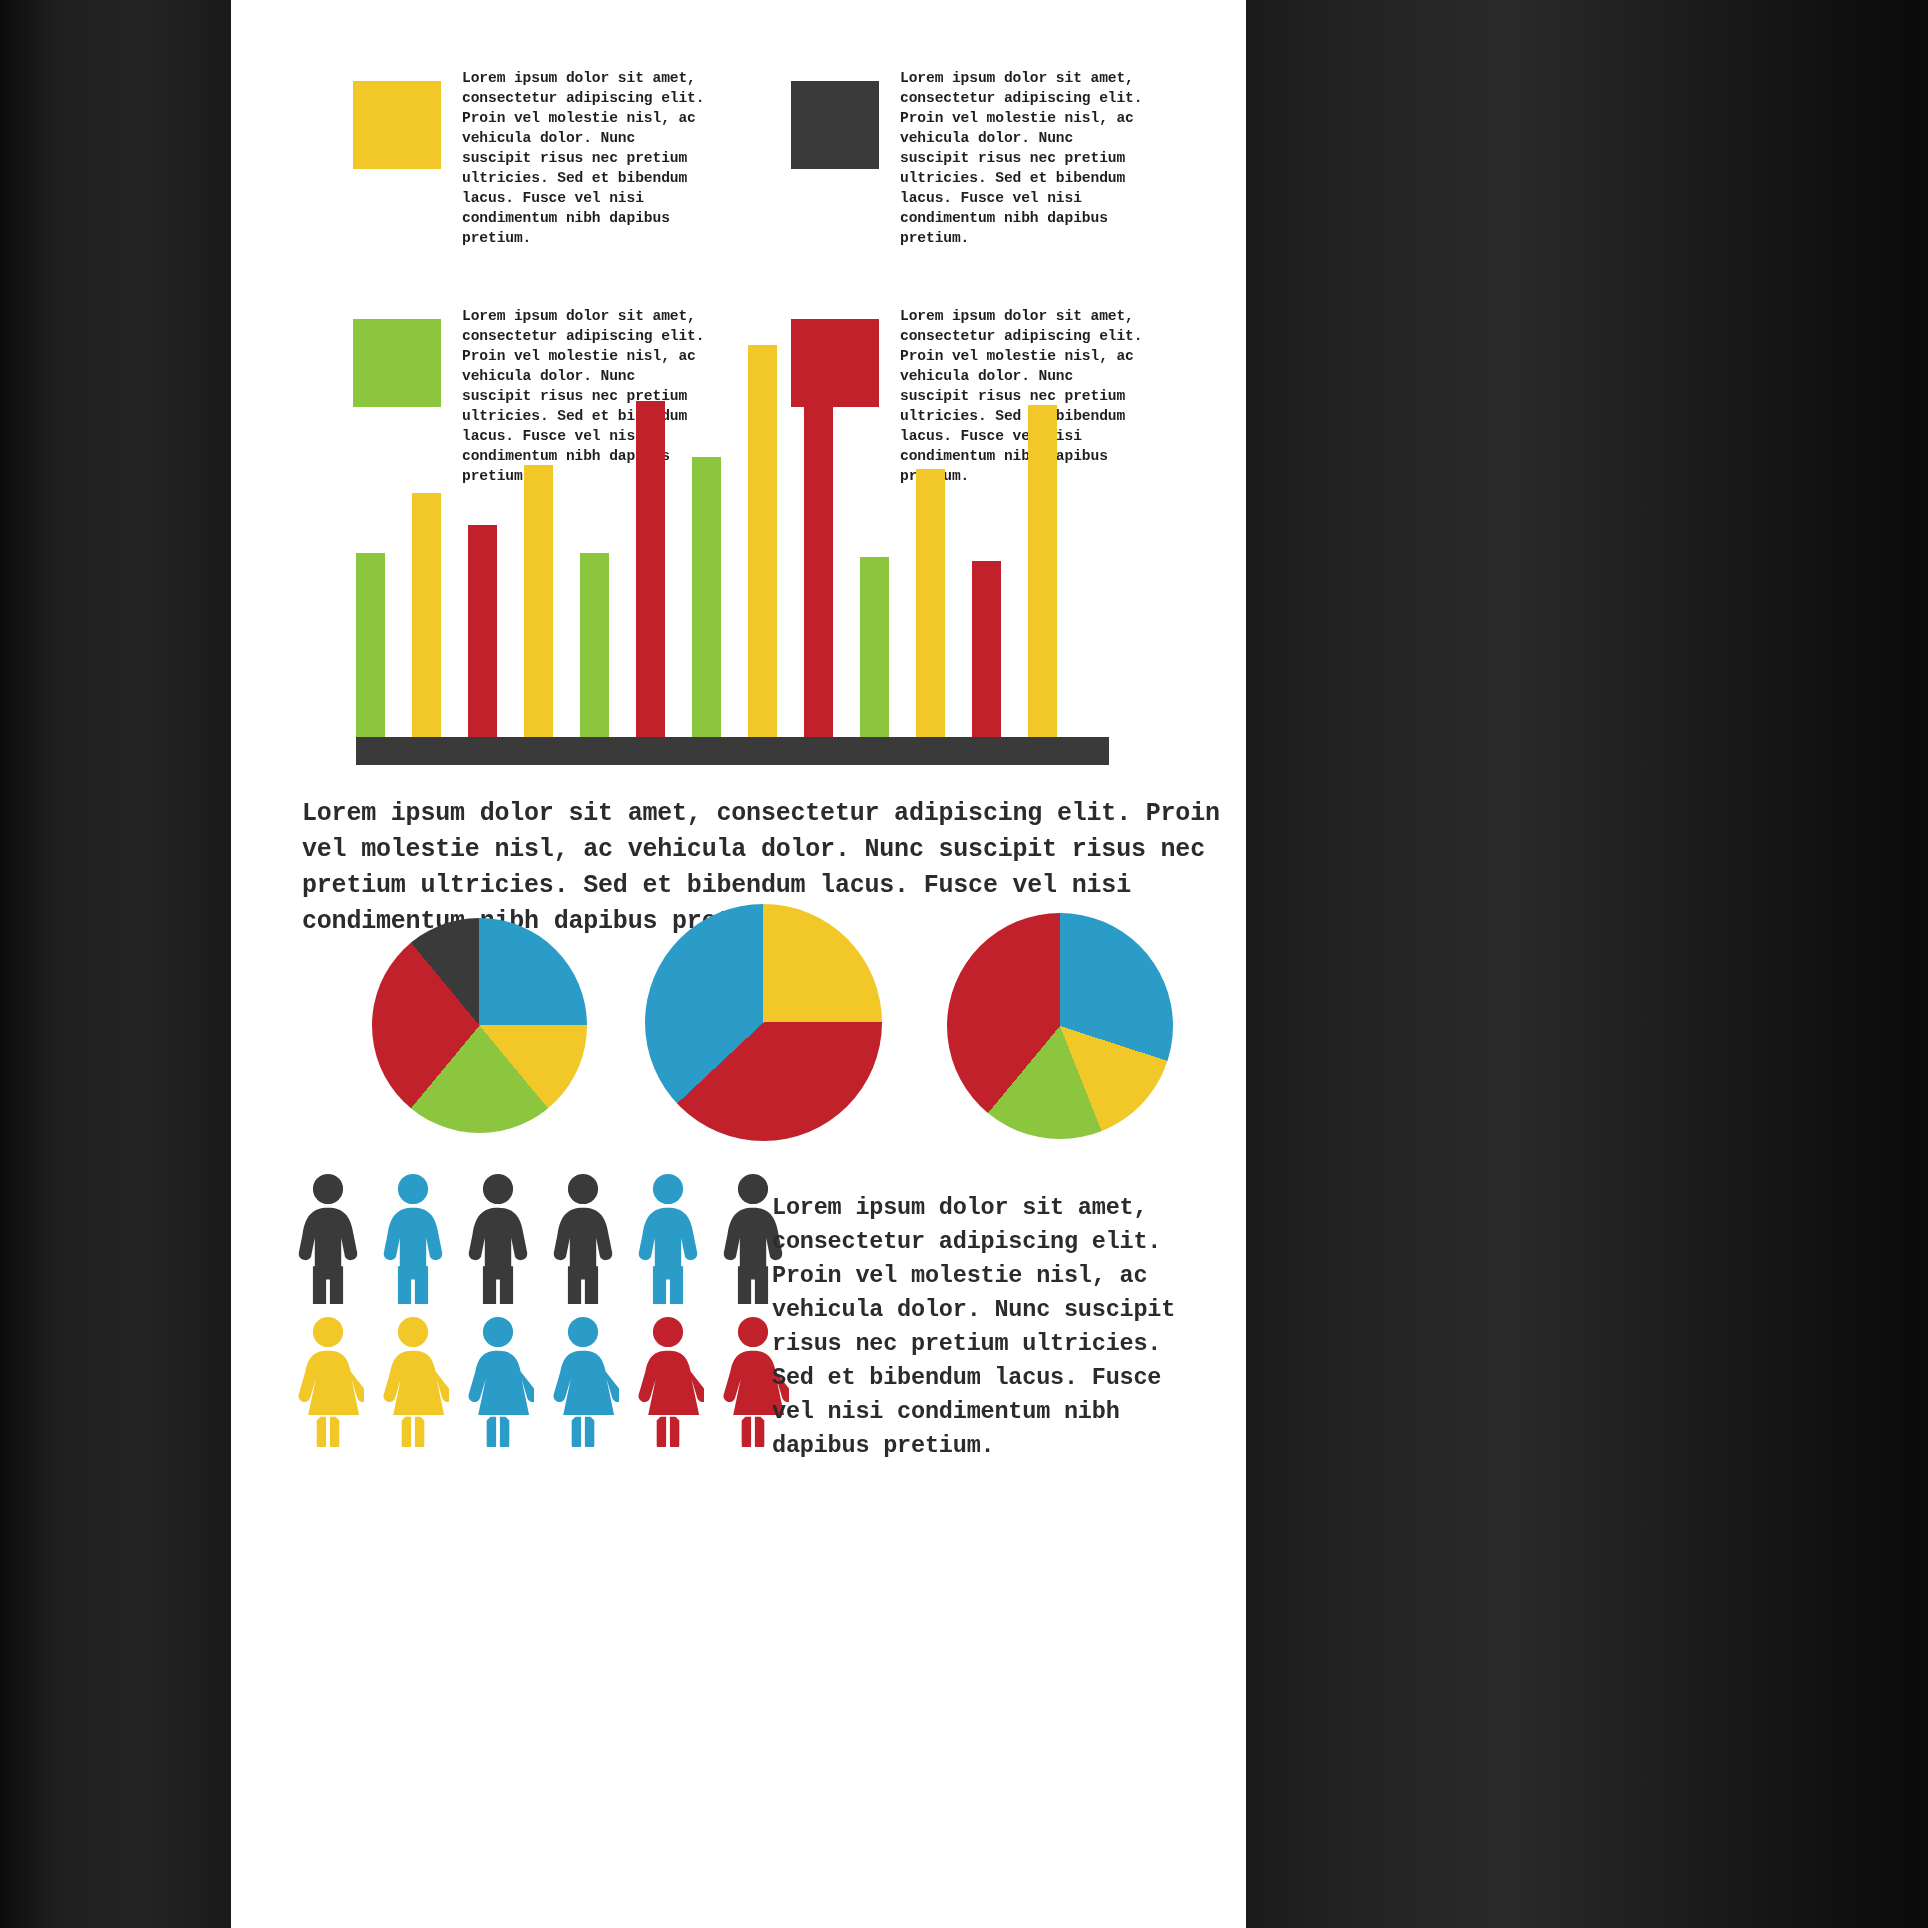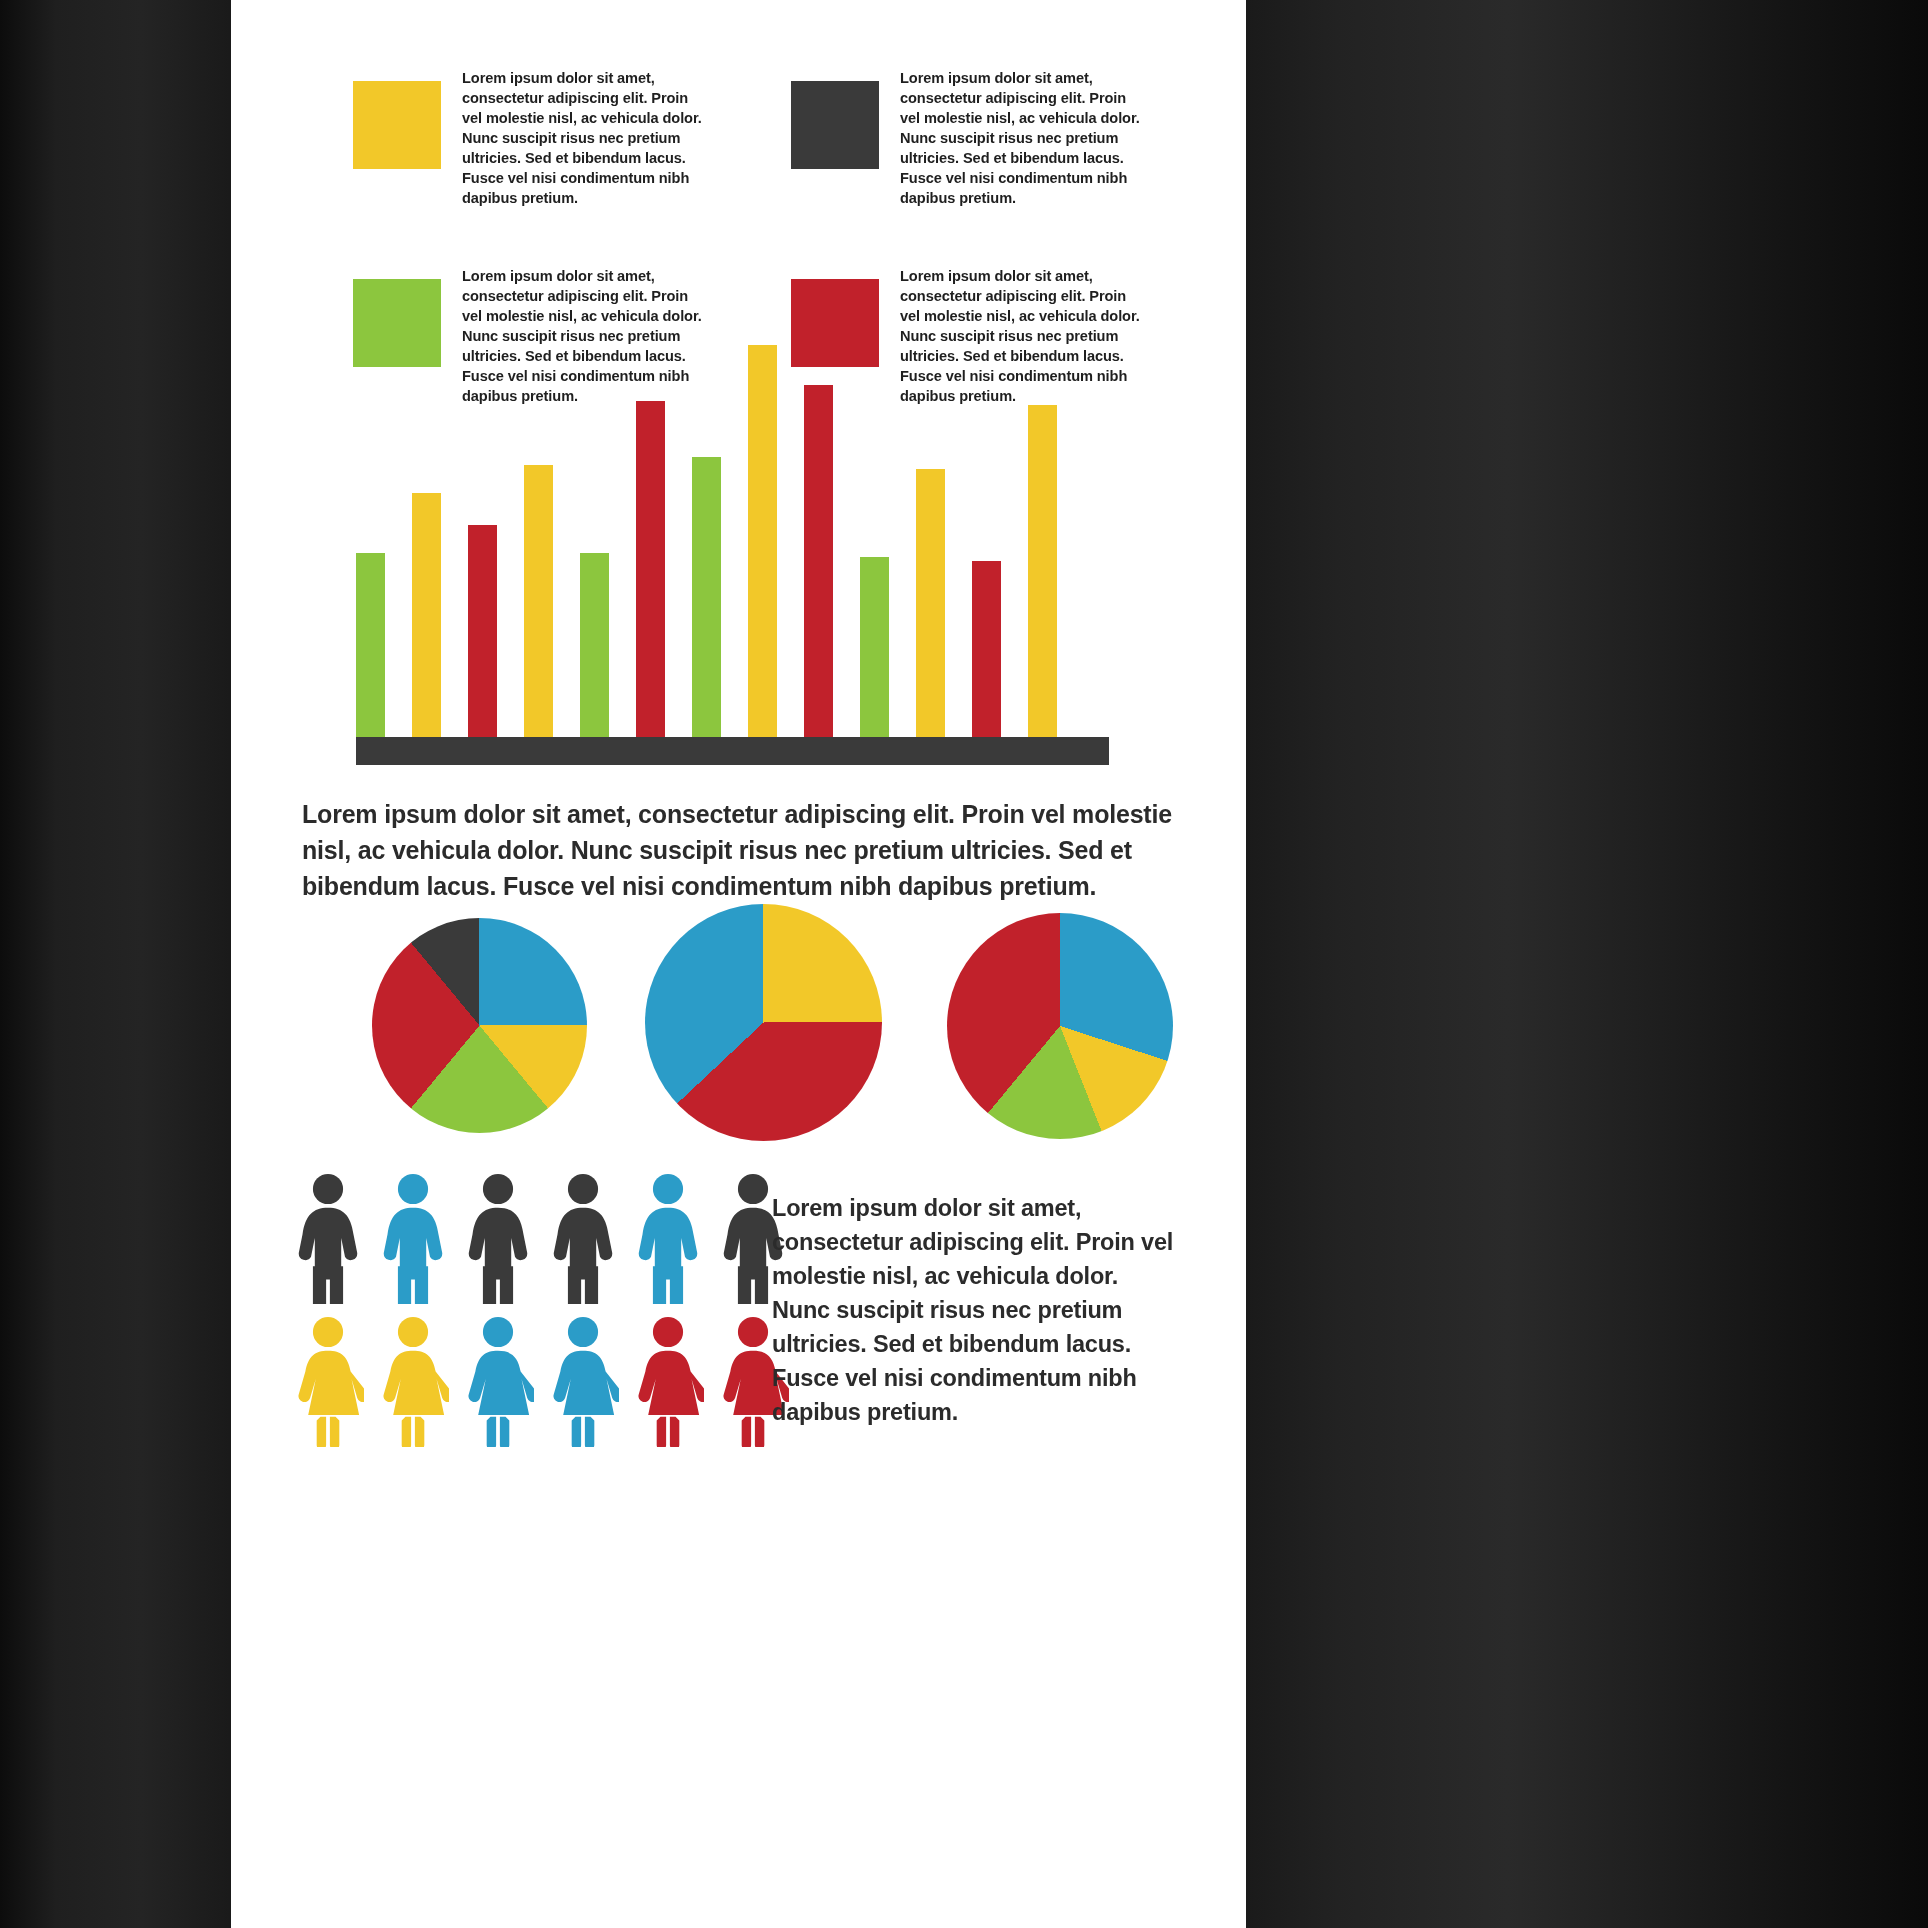--- a/index.html
+++ b/index.html
@@ -16,20 +16,21 @@
     background:
       linear-gradient(90deg,
         #0c0c0c 0px, #1f1f1f 56px, #242424 141px, #1a1a1a 230px,
         #1a1a1a 231px, #1a1a1a 232px,
         #1a1a1a 1243px, #222222 1337px, #2a2a2a 1507px, #141414 1789px, #0a0a0a 1928px);
   }
   .page{
     position:absolute;
     left:231px;top:0;width:1015px;height:1928px;
     background:#ffffff;
+    font-family:Liberation Mono, monospace;
   }
 
   
   .legend{
     position:absolute;left:122px;top:68px;width:876px;
     display:flex;flex-wrap:wrap;
   }
   .legend-item{
     width:438px;
     display:flex;

